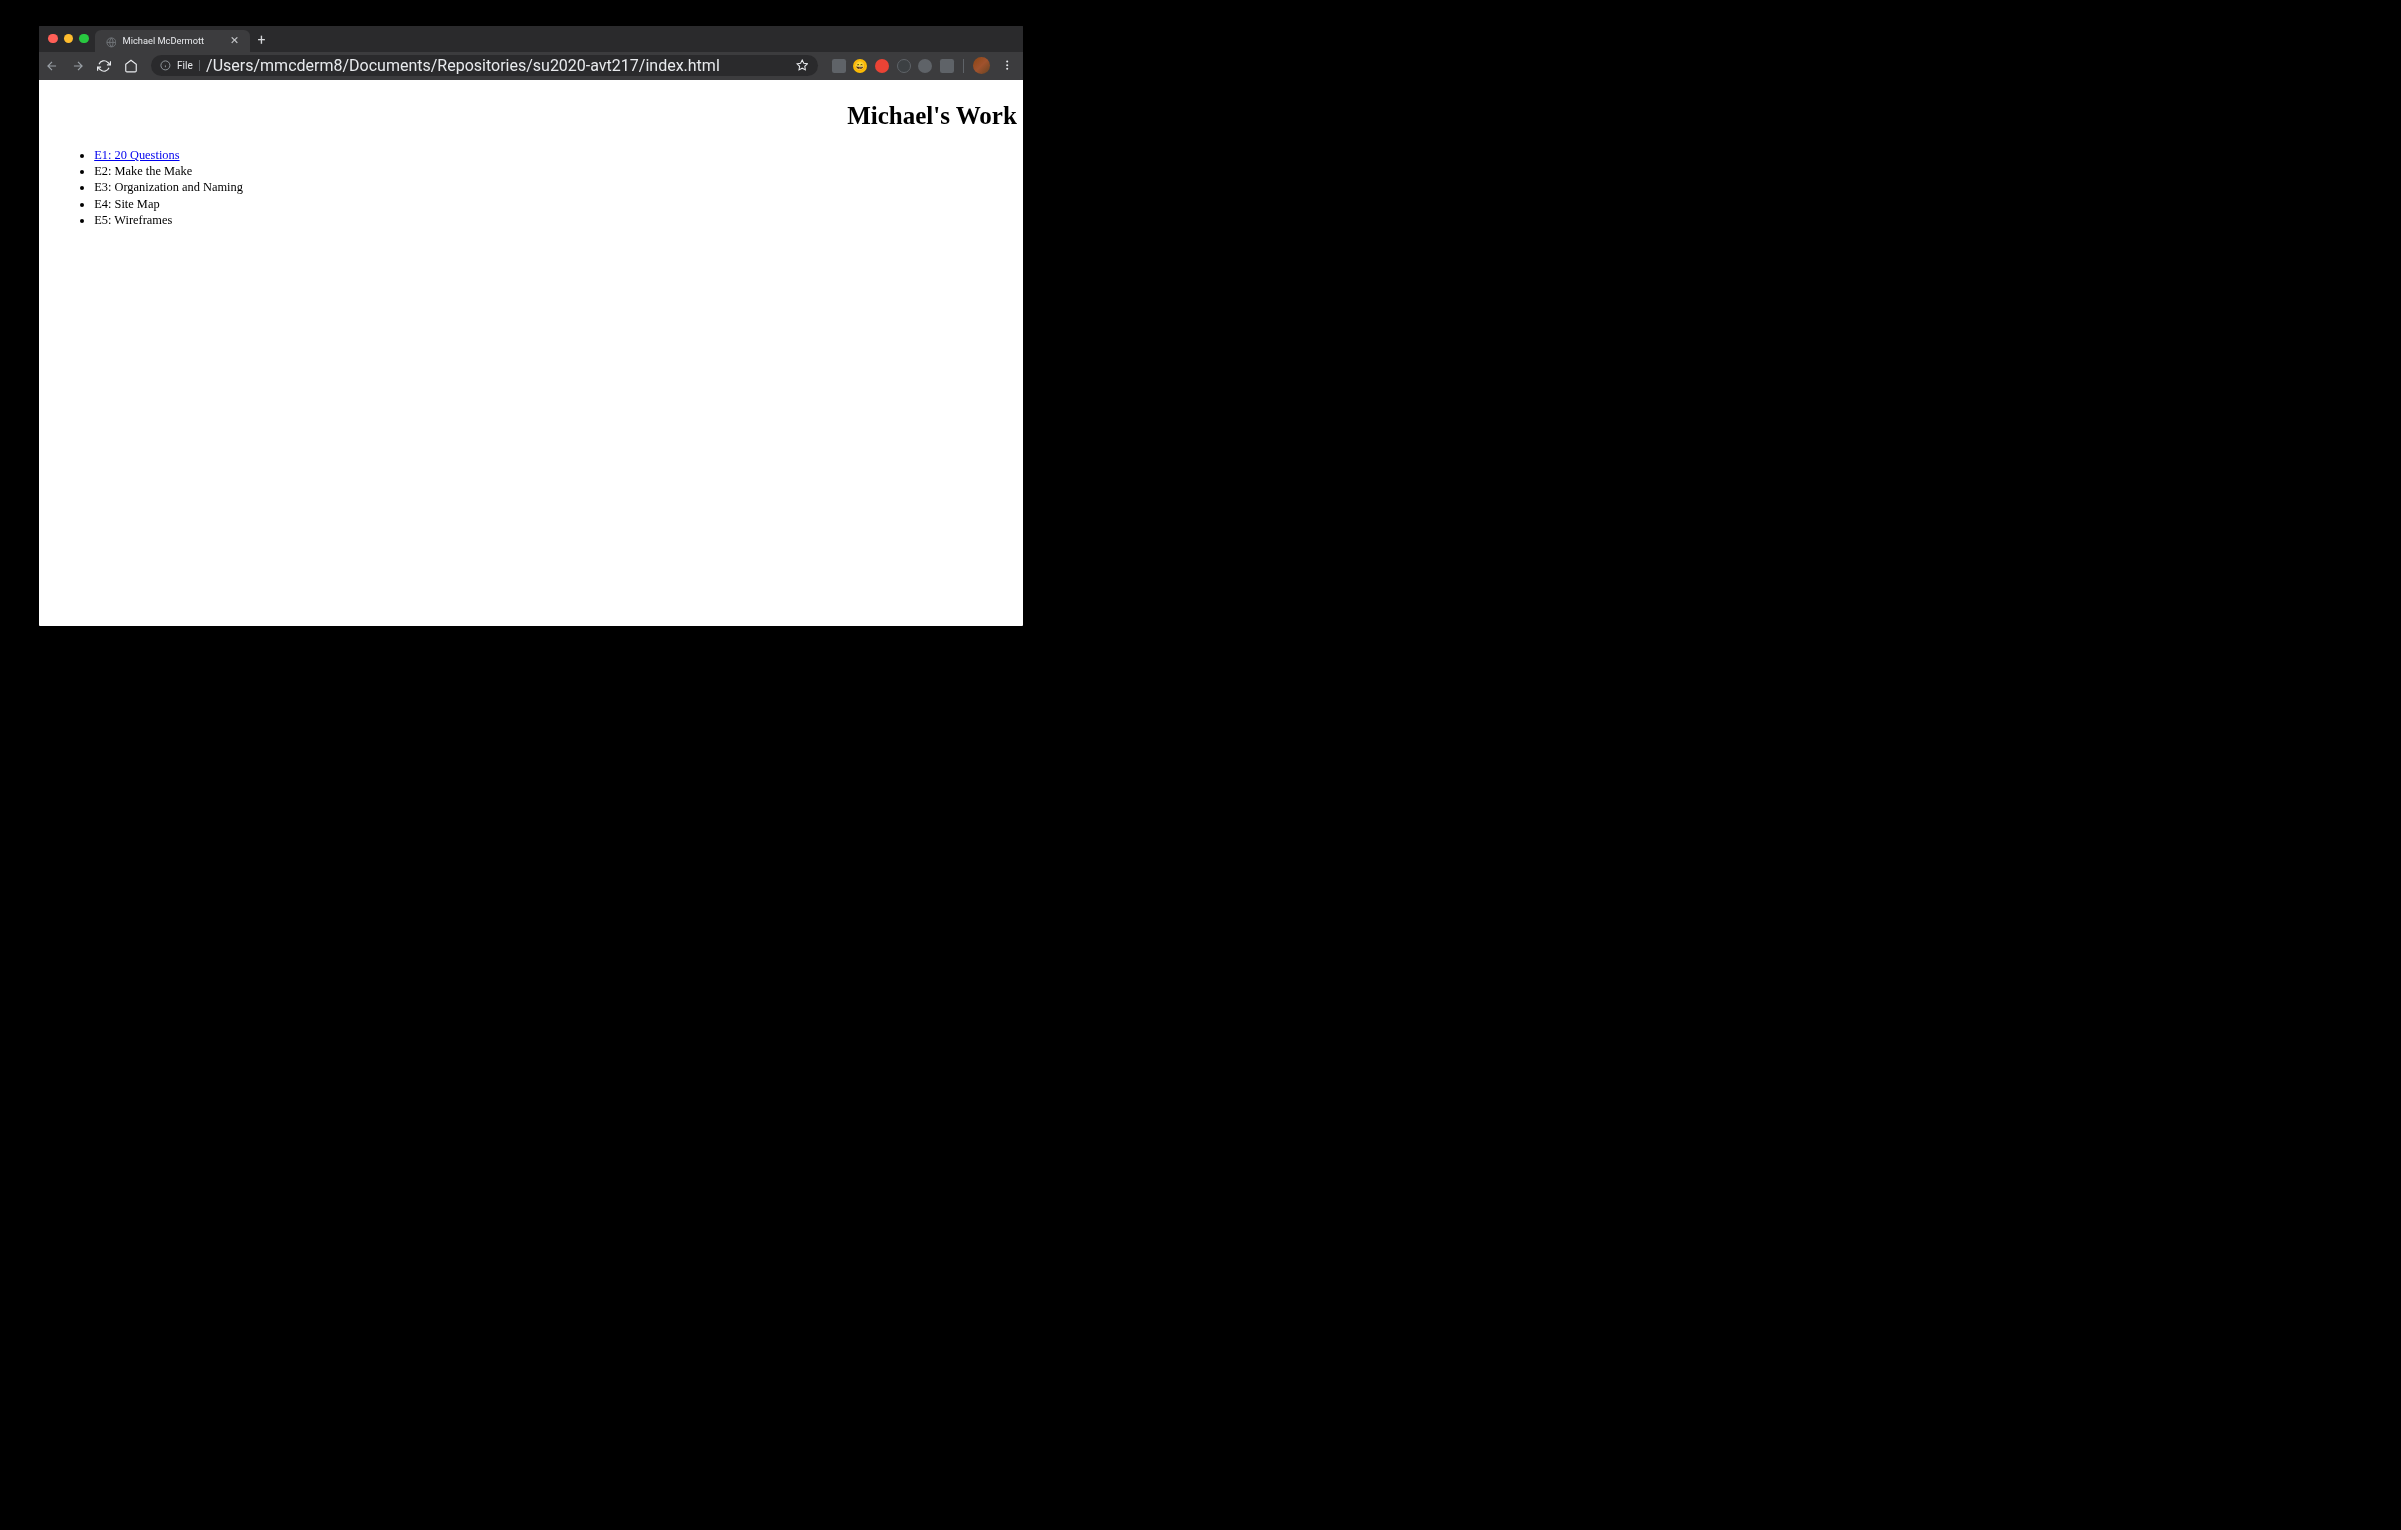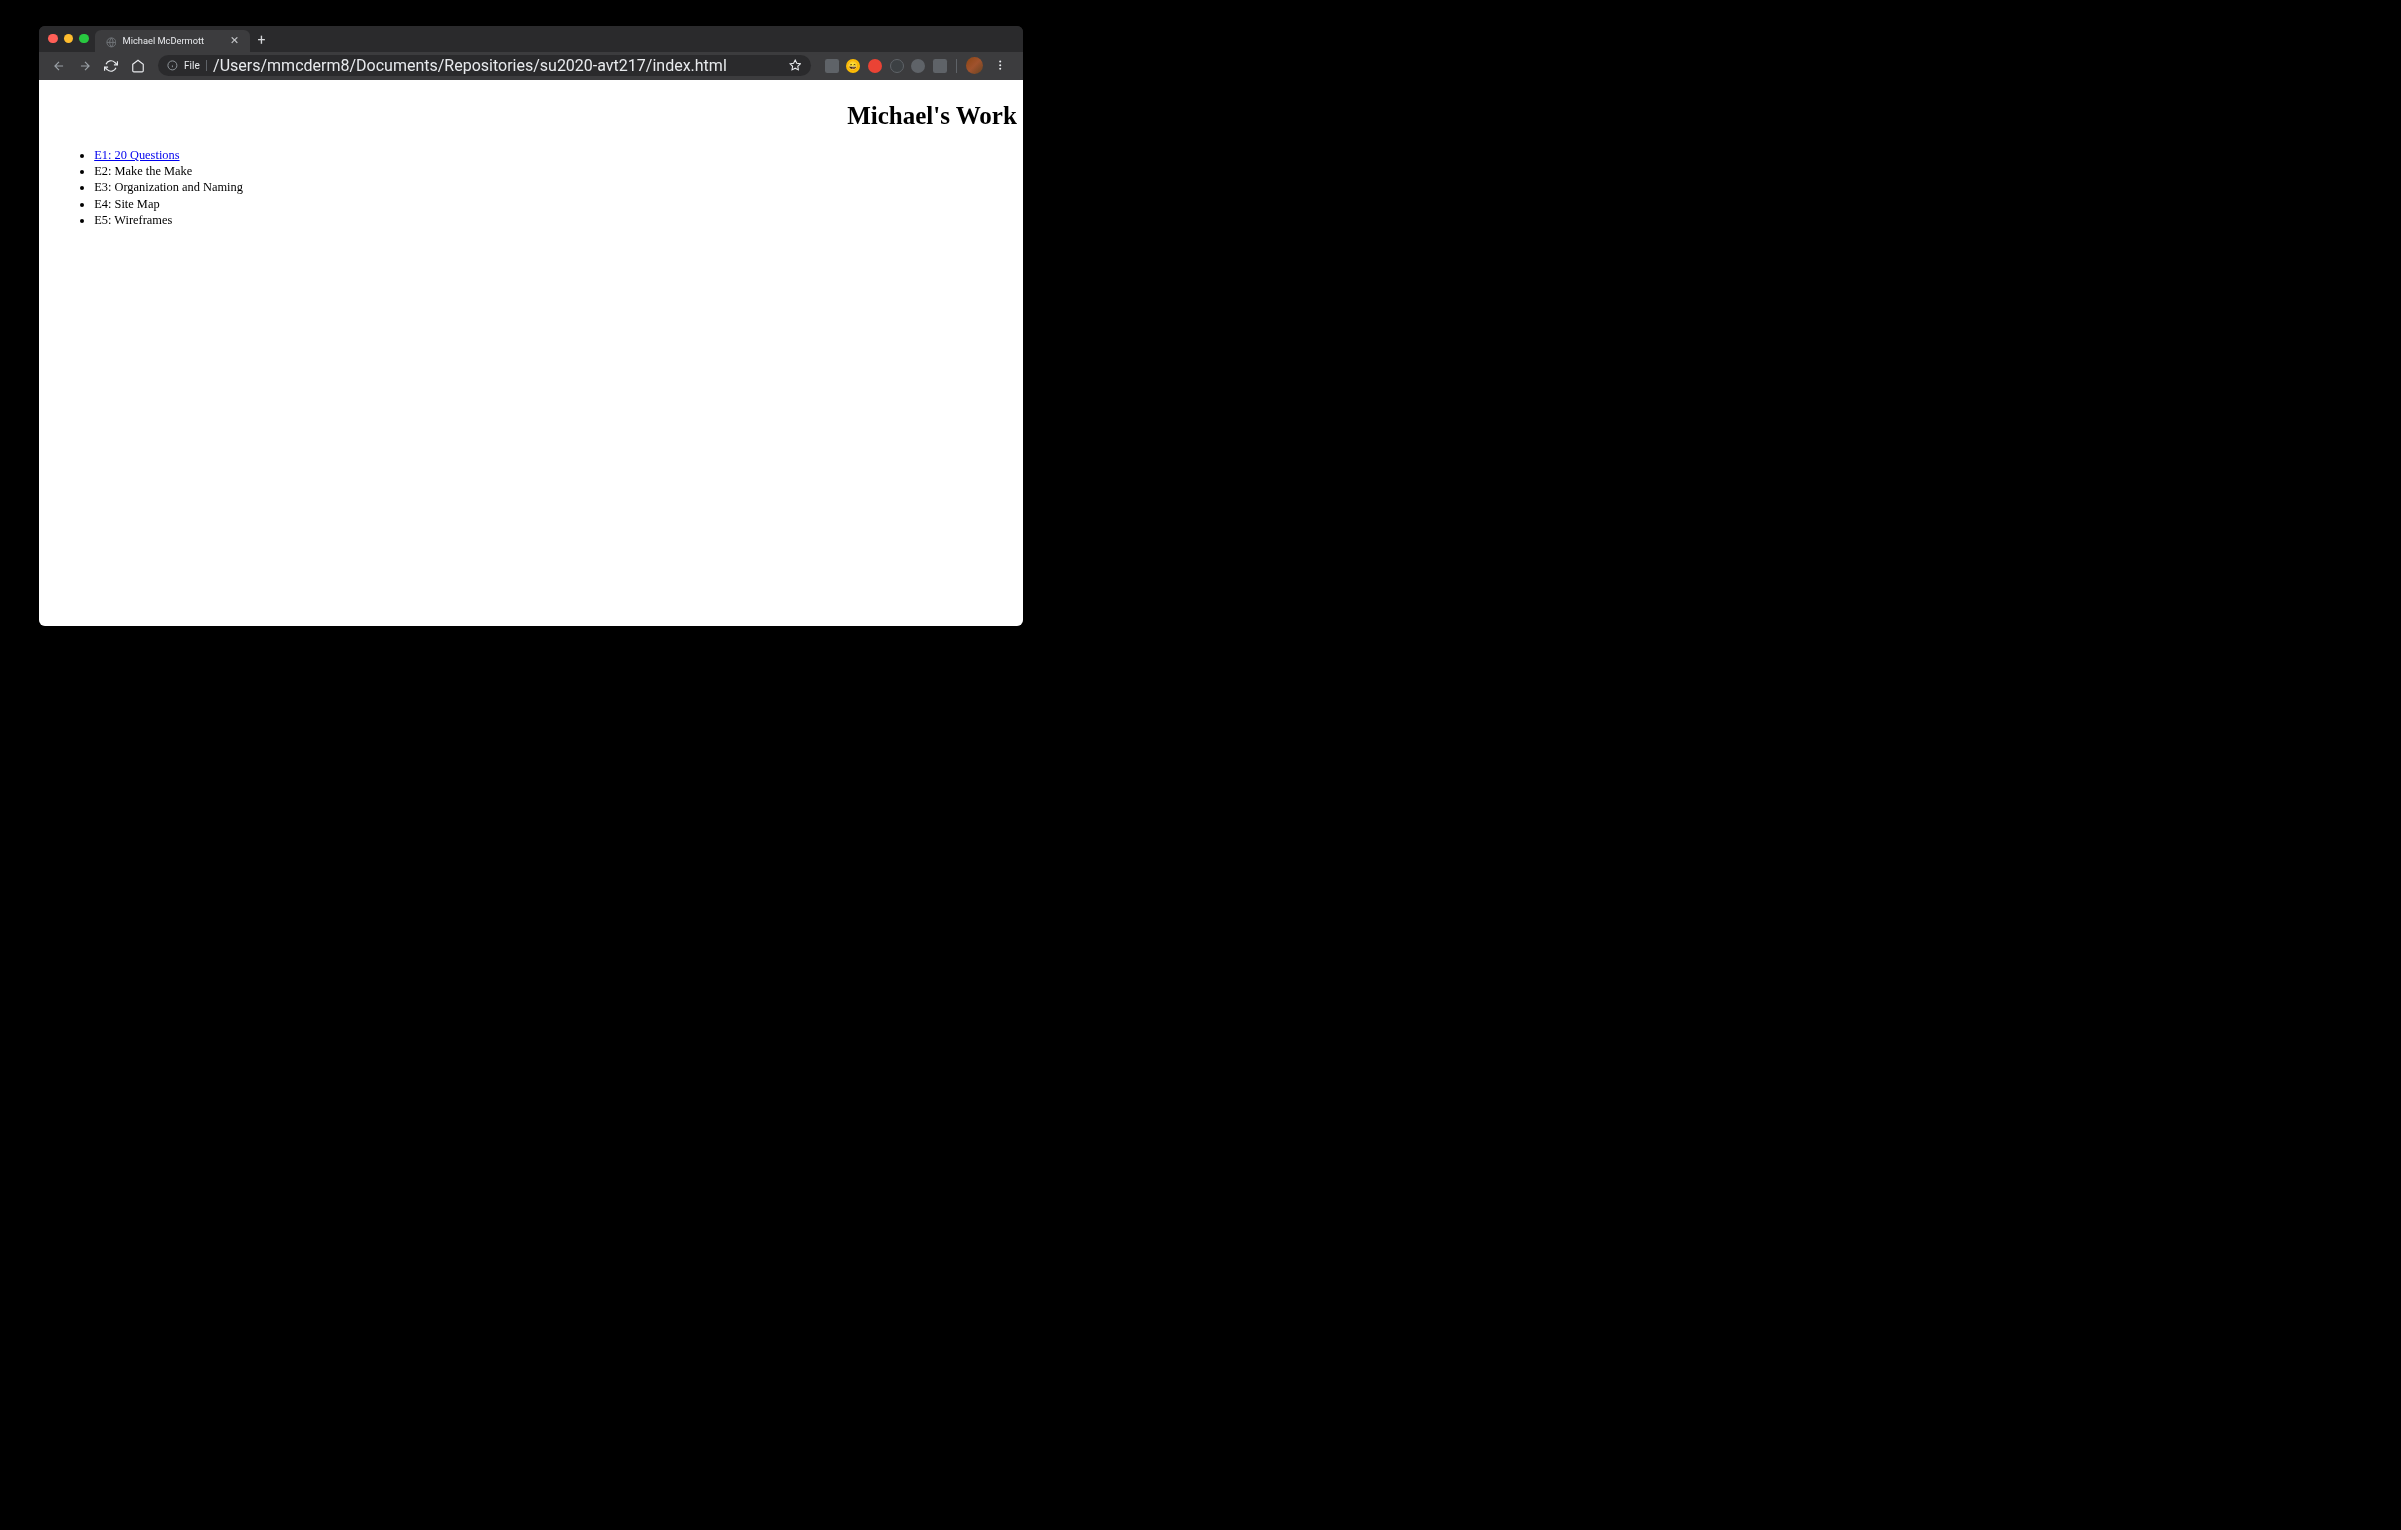--- a/index.html
+++ b/index.html
@@ -10,21 +10,21 @@
       height: 679px;
       position: relative;
     }
     .window {
       position: absolute;
       top: 25.5px;
       left: 39px;
       width: 984px;
       height: 600px;
       background: #2d2d30;
-      border-radius: 6px;
+      border-radius: 1px;
       overflow: hidden;
       box-shadow: 0 15.5px 46px rgba(0,0,0,0.6);
       display: flex;
       flex-direction: column;
     }
     .titlebar {
       height: 26px;
       background: #2a2a2c;
       display: flex;
       align-items: center;
@@ -85,21 +85,21 @@
       align-items: center;
       margin-top: 3.1px;
       cursor: pointer;
       opacity: 0.9;
     }
     .toolbar {
       height: 28px;
       background: #3c3c3e;
       display: flex;
       align-items: center;
-      padding: 0 9px;
+      padding: 0 2px;
       gap: 4.6px;
     }
     .nav-btn {
       width: 21.7px;
       height: 21.7px;
       display: flex;
       align-items: center;
       justify-content: center;
       color: #9aa0a6;
       border-radius: 50%;

